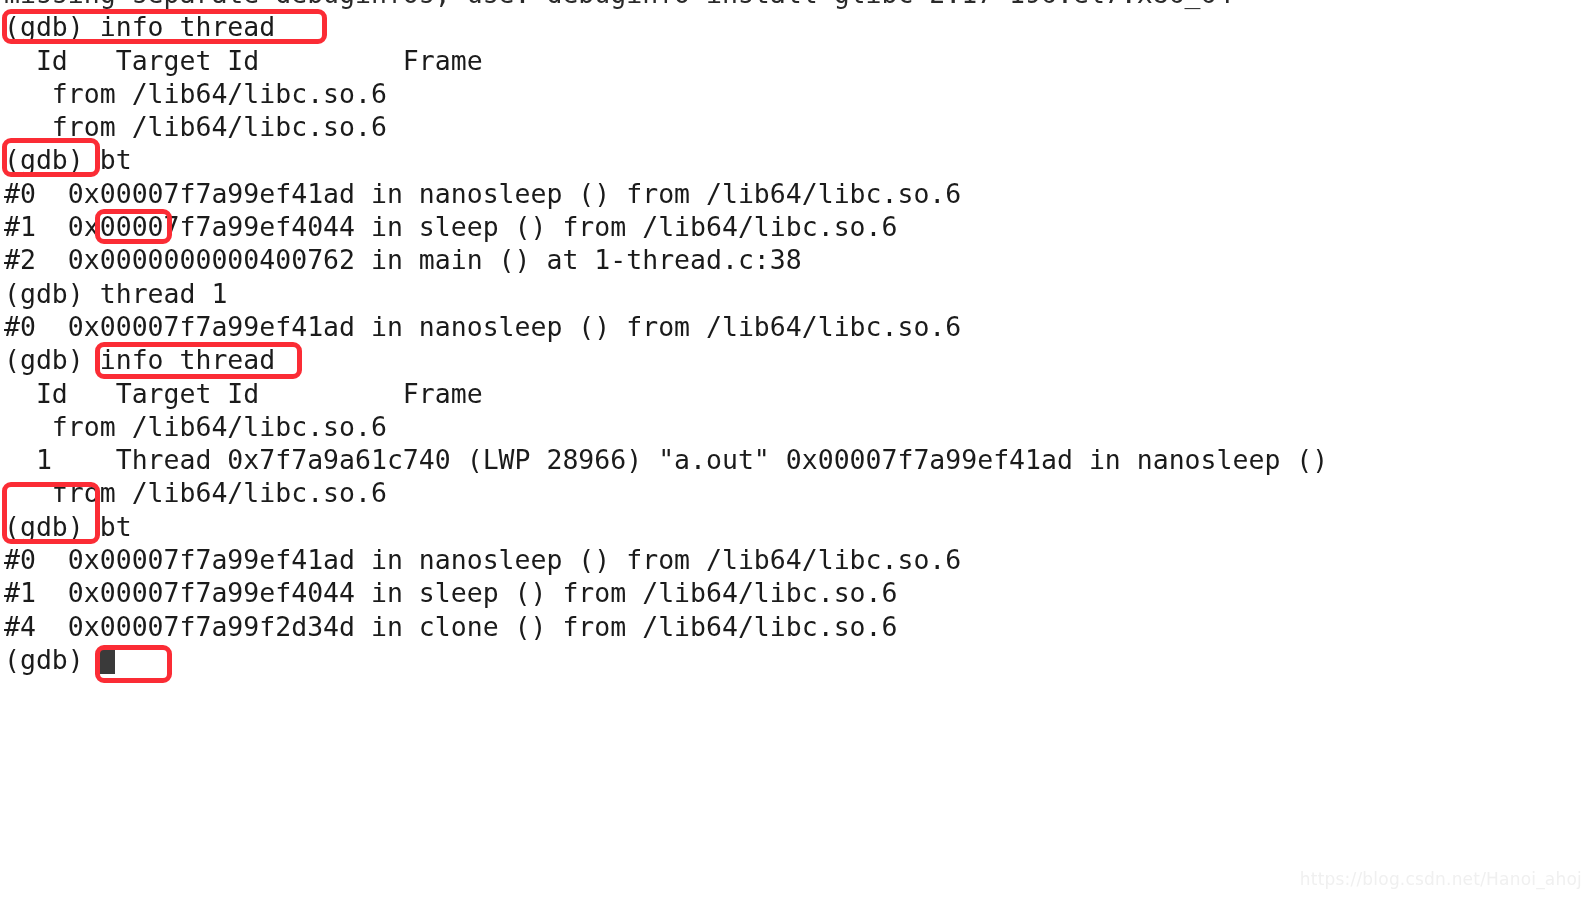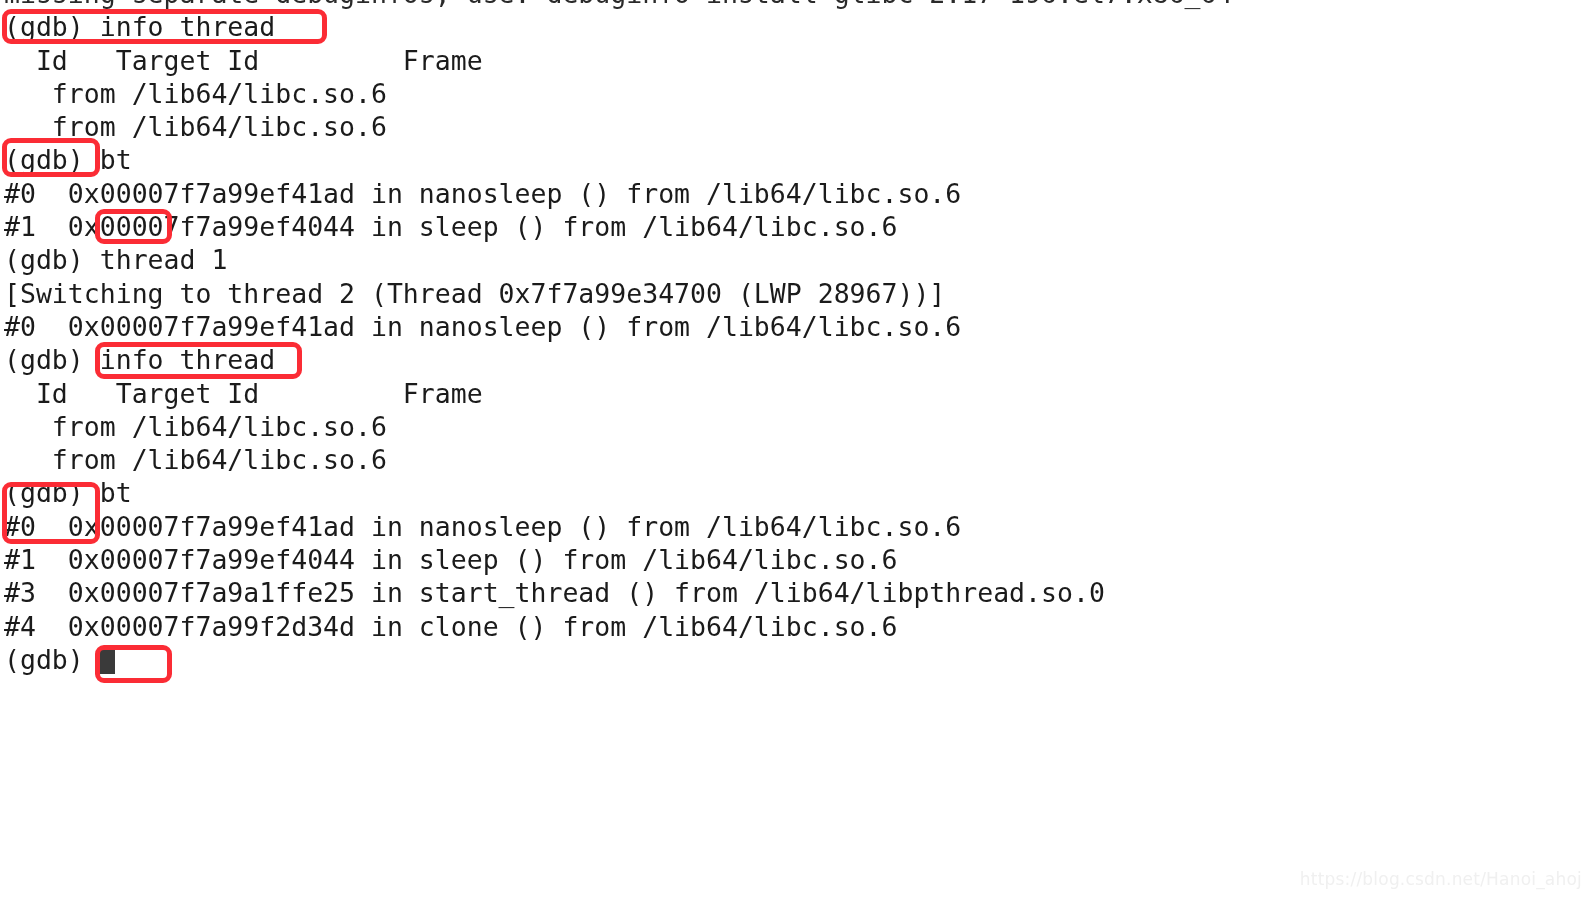--- a/index.html
+++ b/index.html
@@ -83,31 +83,31 @@
 
   <div id="lines">
       <div class="tline clipped">missing separate debuginfos, use: debuginfo-install glibc-2.17-196.el7.x86_64</div>
       <div class="tline">(gdb) info thread</div>
       <div class="tline">  Id   Target Id         Frame</div>
       <div class="tline">   from /lib64/libc.so.6</div>
       <div class="tline">   from /lib64/libc.so.6</div>
       <div class="tline">(gdb) bt</div>
       <div class="tline">#0  0x00007f7a99ef41ad in nanosleep () from /lib64/libc.so.6</div>
       <div class="tline">#1  0x00007f7a99ef4044 in sleep () from /lib64/libc.so.6</div>
+      <div class="tline">#2  0x0000000000400762 in main () at 1-thread.c:38</div>
       <div class="tline">(gdb) thread 1</div>
-      <div class="tline">[Switching to thread 2 (Thread 0x7f7a99e34700 (LWP 28967))]</div>
       <div class="tline">#0  0x00007f7a99ef41ad in nanosleep () from /lib64/libc.so.6</div>
       <div class="tline">(gdb) info thread</div>
       <div class="tline">  Id   Target Id         Frame</div>
       <div class="tline">   from /lib64/libc.so.6</div>
+      <div class="tline">  1    Thread 0x7f7a9a61c740 (LWP 28966) "a.out" 0x00007f7a99ef41ad in nanosleep ()</div>
       <div class="tline">   from /lib64/libc.so.6</div>
       <div class="tline">(gdb) bt</div>
       <div class="tline">#0  0x00007f7a99ef41ad in nanosleep () from /lib64/libc.so.6</div>
       <div class="tline">#1  0x00007f7a99ef4044 in sleep () from /lib64/libc.so.6</div>
-      <div class="tline">#3  0x00007f7a9a1ffe25 in start_thread () from /lib64/libpthread.so.0</div>
       <div class="tline">#4  0x00007f7a99f2d34d in clone () from /lib64/libc.so.6</div>
       <div class="tline">(gdb) <span class="cursor"></span></div>
     </div>
 
   <div id="overlays">
       <div class="hl" style="left: 2px; top: 9px; width: 325px; height: 35px; border-color: rgb(251, 44, 53);"></div>
       <div class="hl" style="left: 2px; top: 138px; width: 98px; height: 39px; border-color: rgb(251, 44, 53);"></div>
       <div class="hl" style="left: 95px; top: 209px; width: 77px; height: 35px; border-color: rgb(251, 44, 53);"></div>
       <div class="hl" style="left: 95px; top: 342px; width: 207px; height: 37px; border-color: rgb(251, 44, 53);"></div>
       <div class="hl" style="left: 2px; top: 482px; width: 98px; height: 62px; border-color: rgb(251, 44, 53);"></div>

